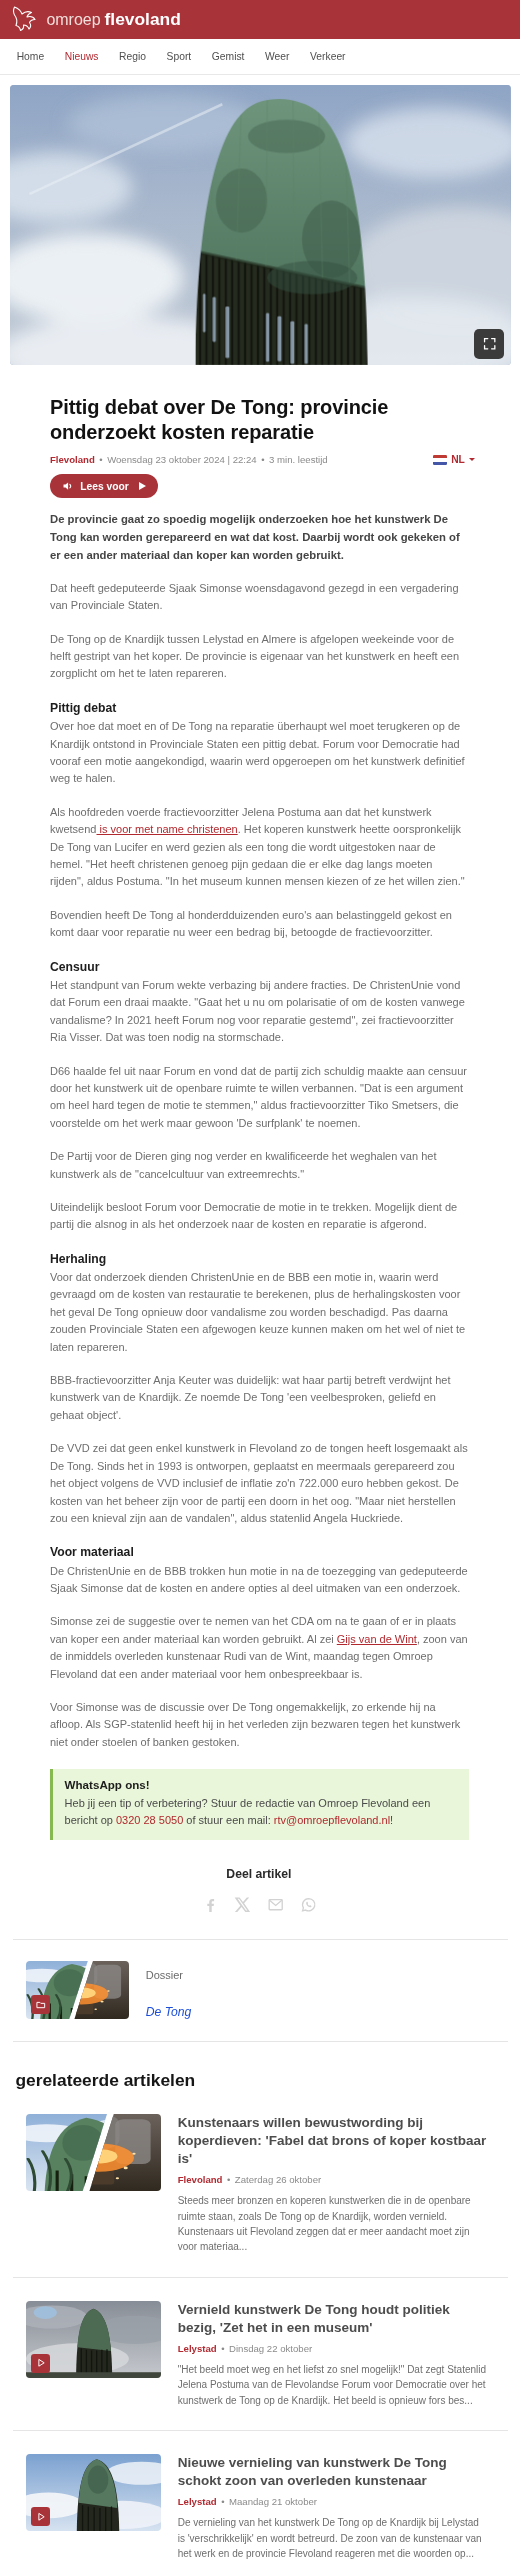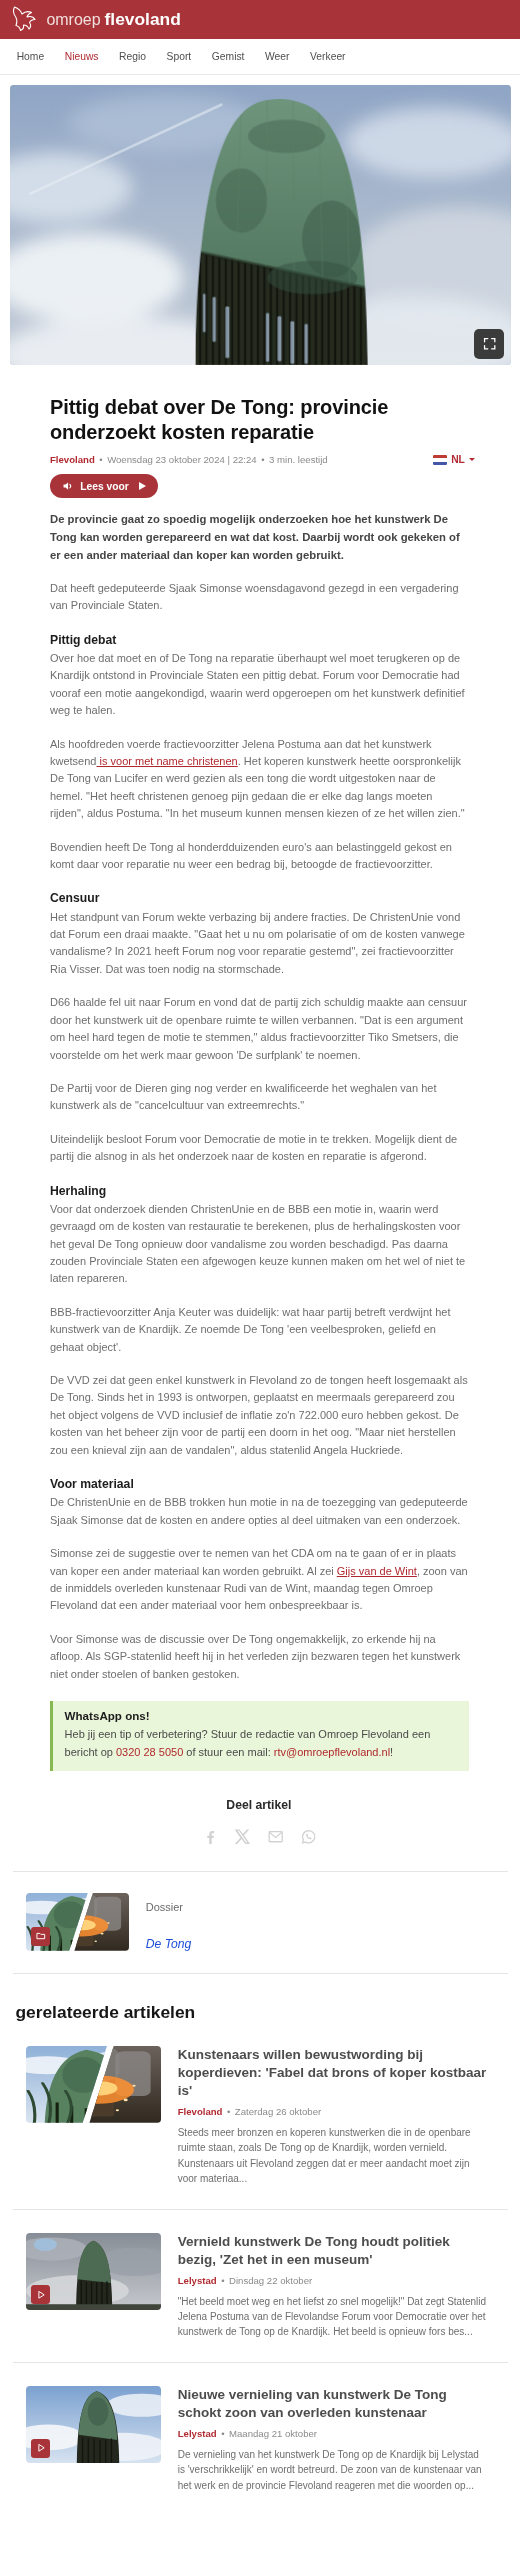--- a/index.html
+++ b/index.html
@@ -204,20 +204,21 @@
         <path d="M3 9v6h4l5 4V5L7 9H3z" fill="#fff"></path>
         <path d="M15.5 8.5a5 5 0 0 1 0 7" stroke="#fff" fill="none" stroke-width="2" stroke-linecap="round"></path>
       </svg>
     <span>Lees voor</span>
     <span class="play-tri"></span>
   </button>
 
   <div class="article-body" id="article-body">
       <p class="intro">De provincie gaat zo spoedig mogelijk onderzoeken hoe het kunstwerk De Tong kan worden gerepareerd en wat dat kost. Daarbij wordt ook gekeken of er een ander materiaal dan koper kan worden gebruikt.</p>
       <p>Dat heeft gedeputeerde Sjaak Simonse woensdagavond gezegd in een vergadering van Provinciale Staten.</p>
+      <p>De Tong op de Knardijk tussen Lelystad en Almere is afgelopen weekeinde voor de helft gestript van het koper. De provincie is eigenaar van het kunstwerk en heeft een zorgplicht om het te laten repareren.</p>
       <h2>Pittig debat</h2>
       <p>Over hoe dat moet en of De Tong na reparatie überhaupt wel moet terugkeren op de Knardijk ontstond in Provinciale Staten een pittig debat. Forum voor Democratie had vooraf een motie aangekondigd, waarin werd opgeroepen om het kunstwerk definitief weg te halen.</p>
       <p>Als hoofdreden voerde fractievoorzitter Jelena Postuma aan dat het kunstwerk kwetsend<a class="inline-link"> is voor met name christenen</a>. Het koperen kunstwerk heette oorspronkelijk De Tong van Lucifer en werd gezien als een tong die wordt uitgestoken naar de hemel. "Het heeft christenen genoeg pijn gedaan die er elke dag langs moeten rijden", aldus Postuma. "In het museum kunnen mensen kiezen of ze het willen zien."</p>
       <p>Bovendien heeft De Tong al honderdduizenden euro's aan belastinggeld gekost en komt daar voor reparatie nu weer een bedrag bij, betoogde de fractievoorzitter.</p>
       <h2>Censuur</h2>
       <p>Het standpunt van Forum wekte verbazing bij andere fracties. De ChristenUnie vond dat Forum een draai maakte. "Gaat het u nu om polarisatie of om de kosten vanwege vandalisme? In 2021 heeft Forum nog voor reparatie gestemd", zei fractievoorzitter Ria Visser. Dat was toen nodig na stormschade.</p>
       <p>D66 haalde fel uit naar Forum en vond dat de partij zich schuldig maakte aan censuur door het kunstwerk uit de openbare ruimte te willen verbannen. "Dat is een argument om heel hard tegen de motie te stemmen," aldus fractievoorzitter Tiko Smetsers, die voorstelde om het werk maar gewoon 'De surfplank' te noemen.</p>
       <p>De Partij voor de Dieren ging nog verder en kwalificeerde het weghalen van het kunstwerk als de "cancelcultuur van extreemrechts."</p>
       <p>Uiteindelijk besloot Forum voor Democratie de motie in te trekken. Mogelijk dient de partij die alsnog in als het onderzoek naar de kosten en reparatie is afgerond.</p>
       <h2>Herhaling</h2>

